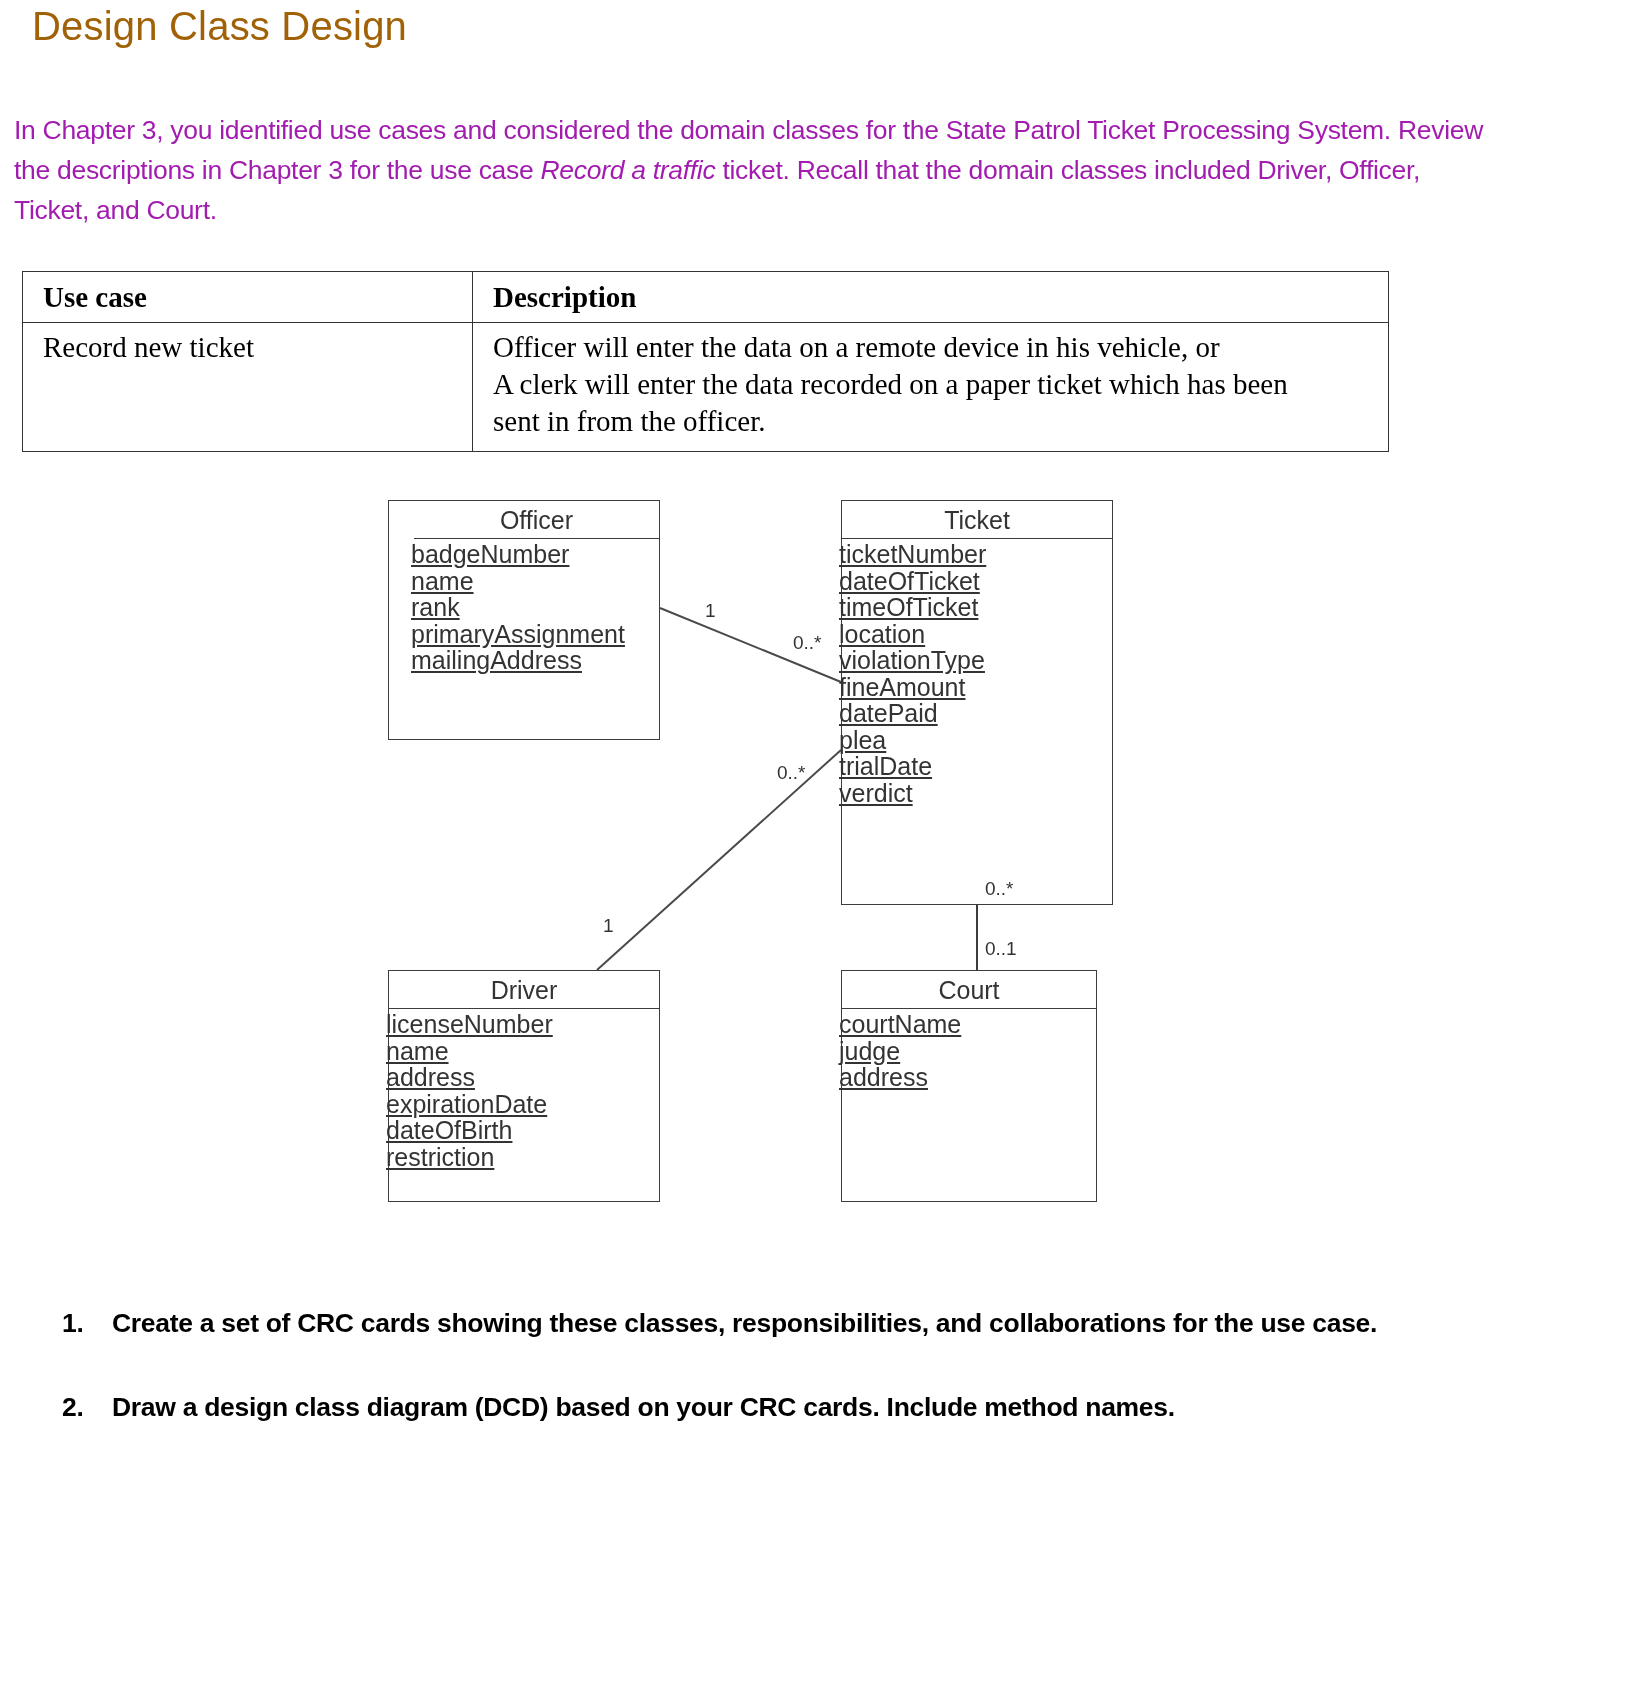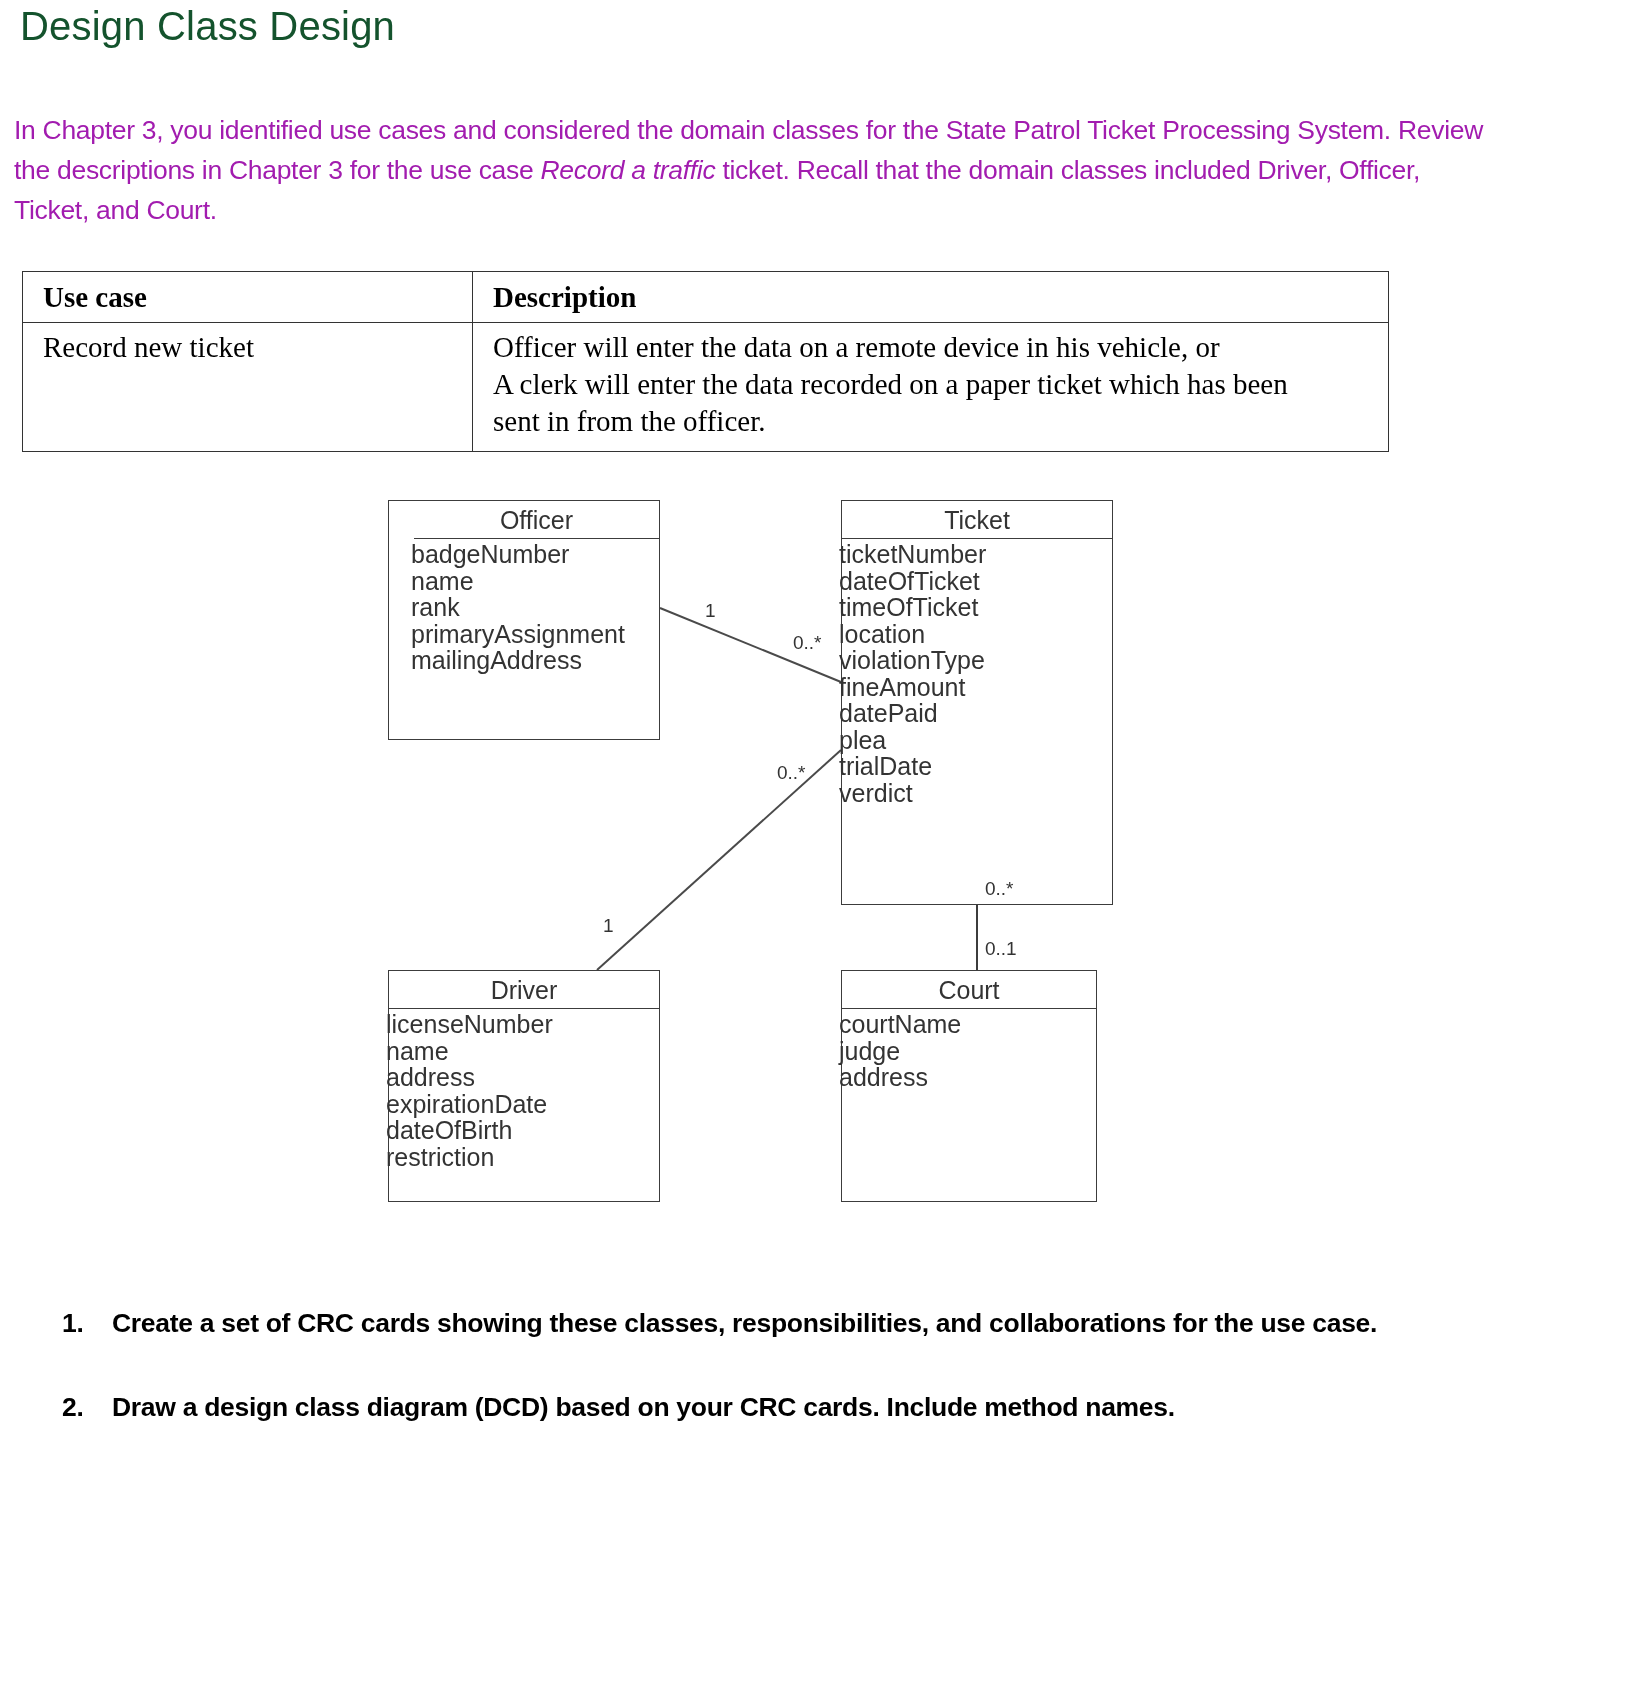--- a/index.html
+++ b/index.html
@@ -12,26 +12,26 @@
     height: 1685px;
     position: relative;
     font-family: "Liberation Sans", sans-serif;
     color: #000000;
     overflow: hidden;
   }
 
   
   .page-title {
     position: absolute;
-    left: 20px;
+    left: 32px;
     top: 4px;
     font-family: "Liberation Sans", sans-serif;
     font-size: 40px;
     font-weight: 400;
-    color: #14532d;
+    color: #a16207;
     letter-spacing: 0.2px;
     white-space: nowrap;
   }
 
   
   .intro {
     position: absolute;
     left: 14px;
     top: 110px;
     width: 1480px;
@@ -105,20 +105,21 @@
   .uml-attrs {
     padding: 2px 0 0 0;
     font-family: "Liberation Sans", sans-serif;
     font-size: 25px;
     line-height: 26.5px;
     color: #333;
   }
   .uml-attrs div {
     margin-left: -3px;
     white-space: nowrap;
+    text-decoration: underline;
   }
 
   #class-officer { left: 388px; top: 40px;  width: 272px; height: 240px; padding-left: 25px; }
   #class-ticket  { left: 841px; top: 40px;  width: 272px; height: 405px; }
   #class-driver  { left: 388px; top: 510px; width: 272px; height: 232px; }
   #class-court   { left: 841px; top: 510px; width: 256px; height: 232px; }
 
   .mult {
     position: absolute;
     font-family: "Liberation Sans", sans-serif;

